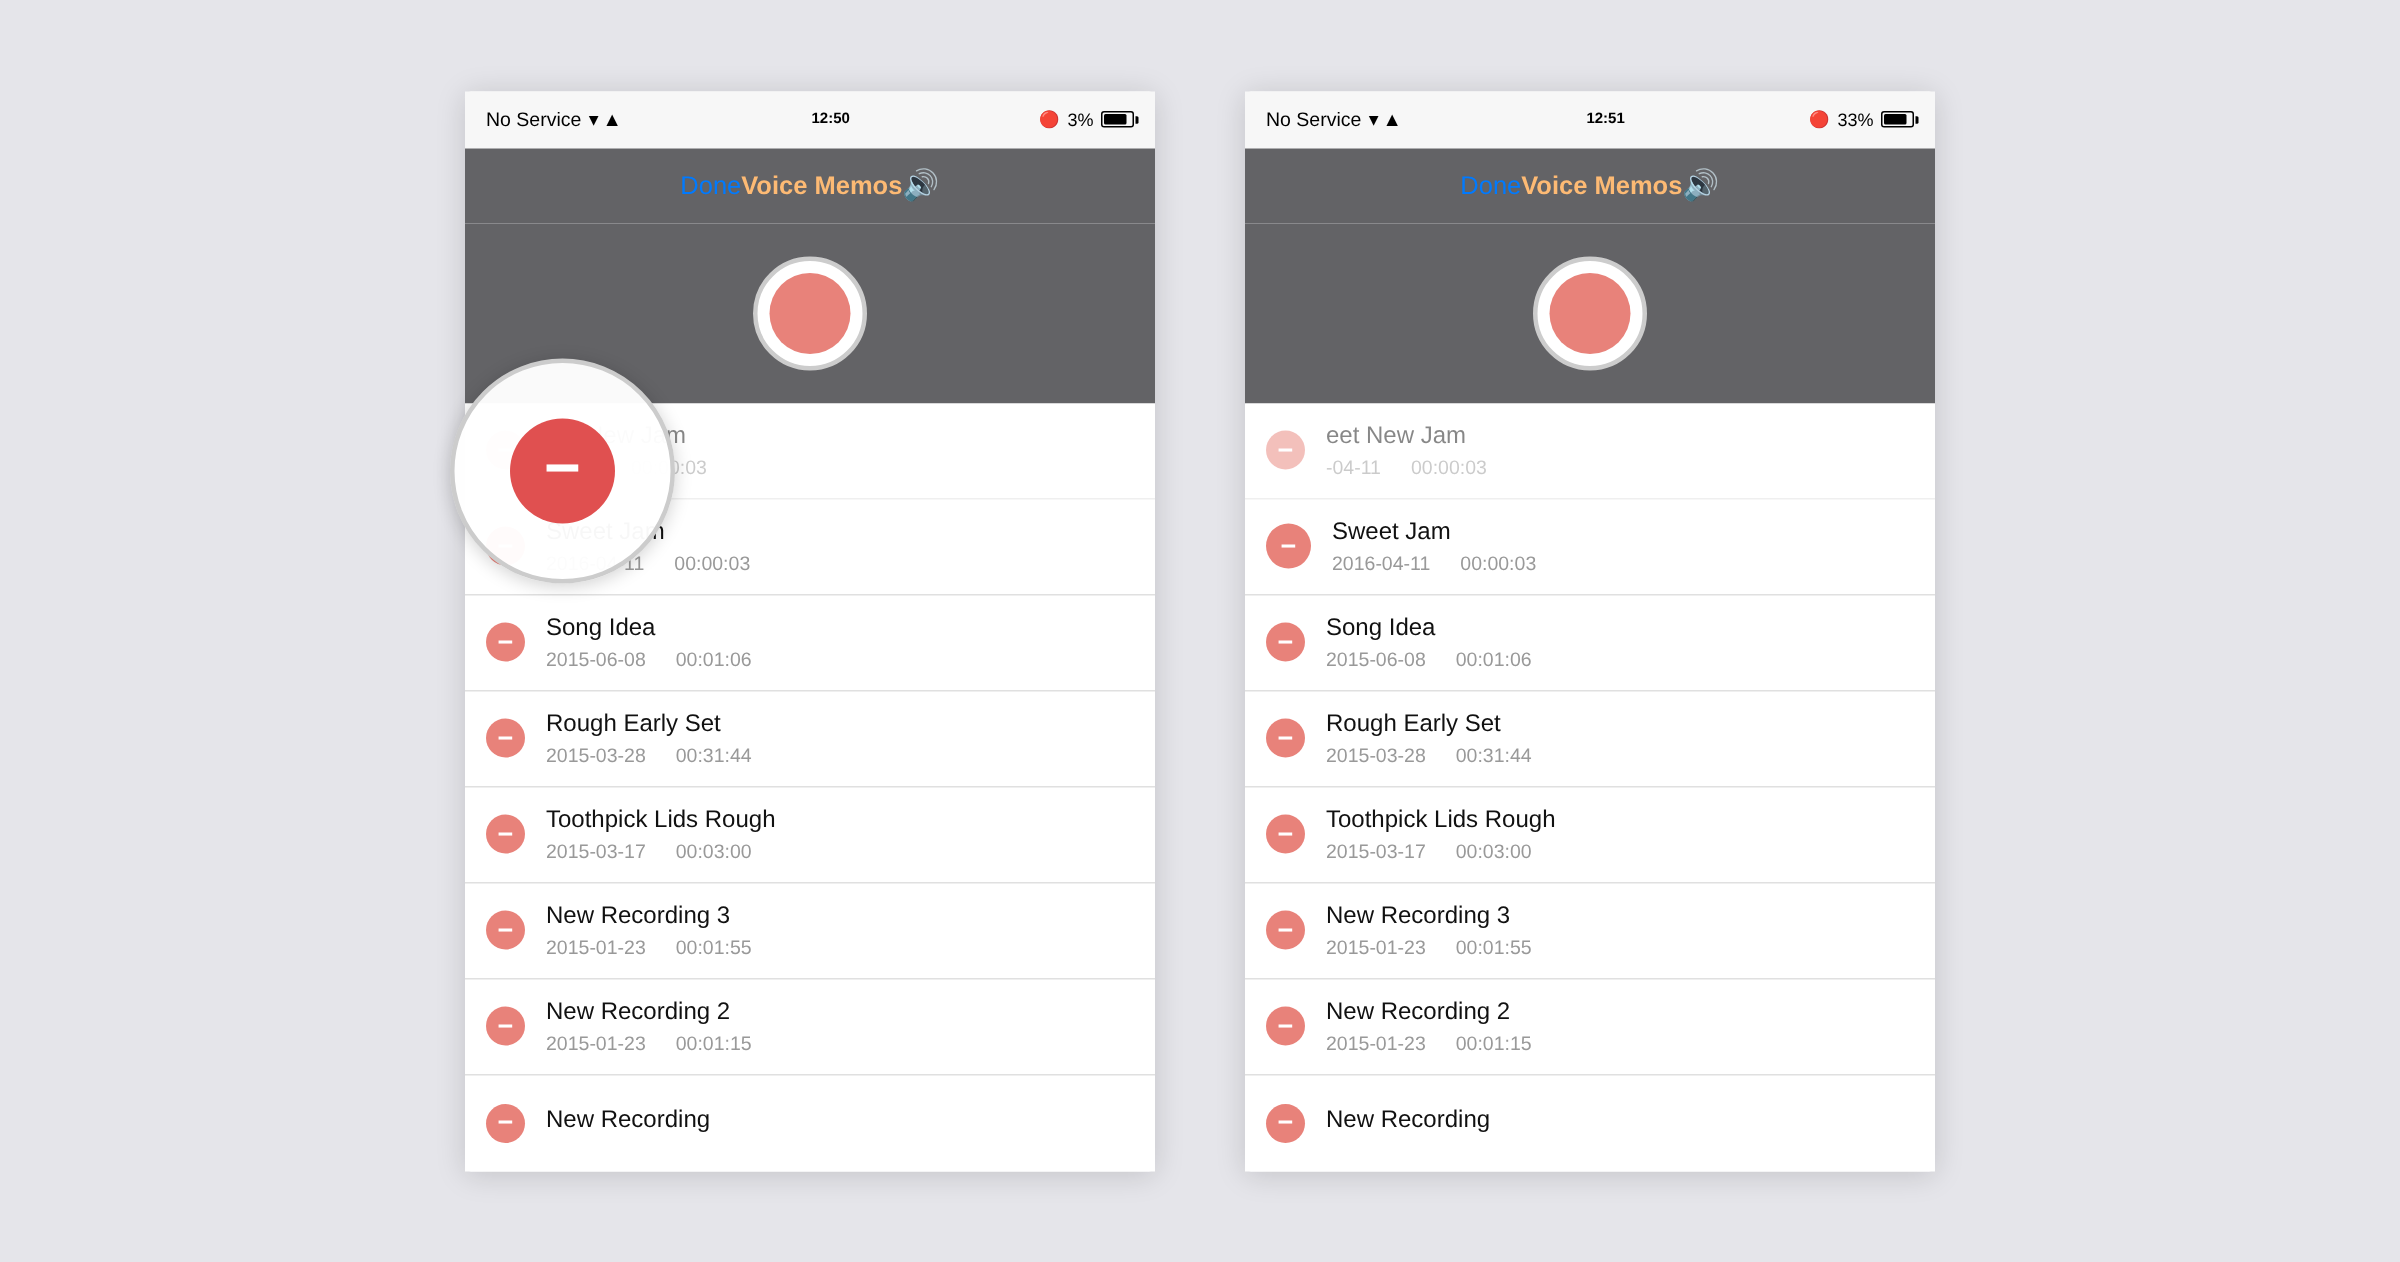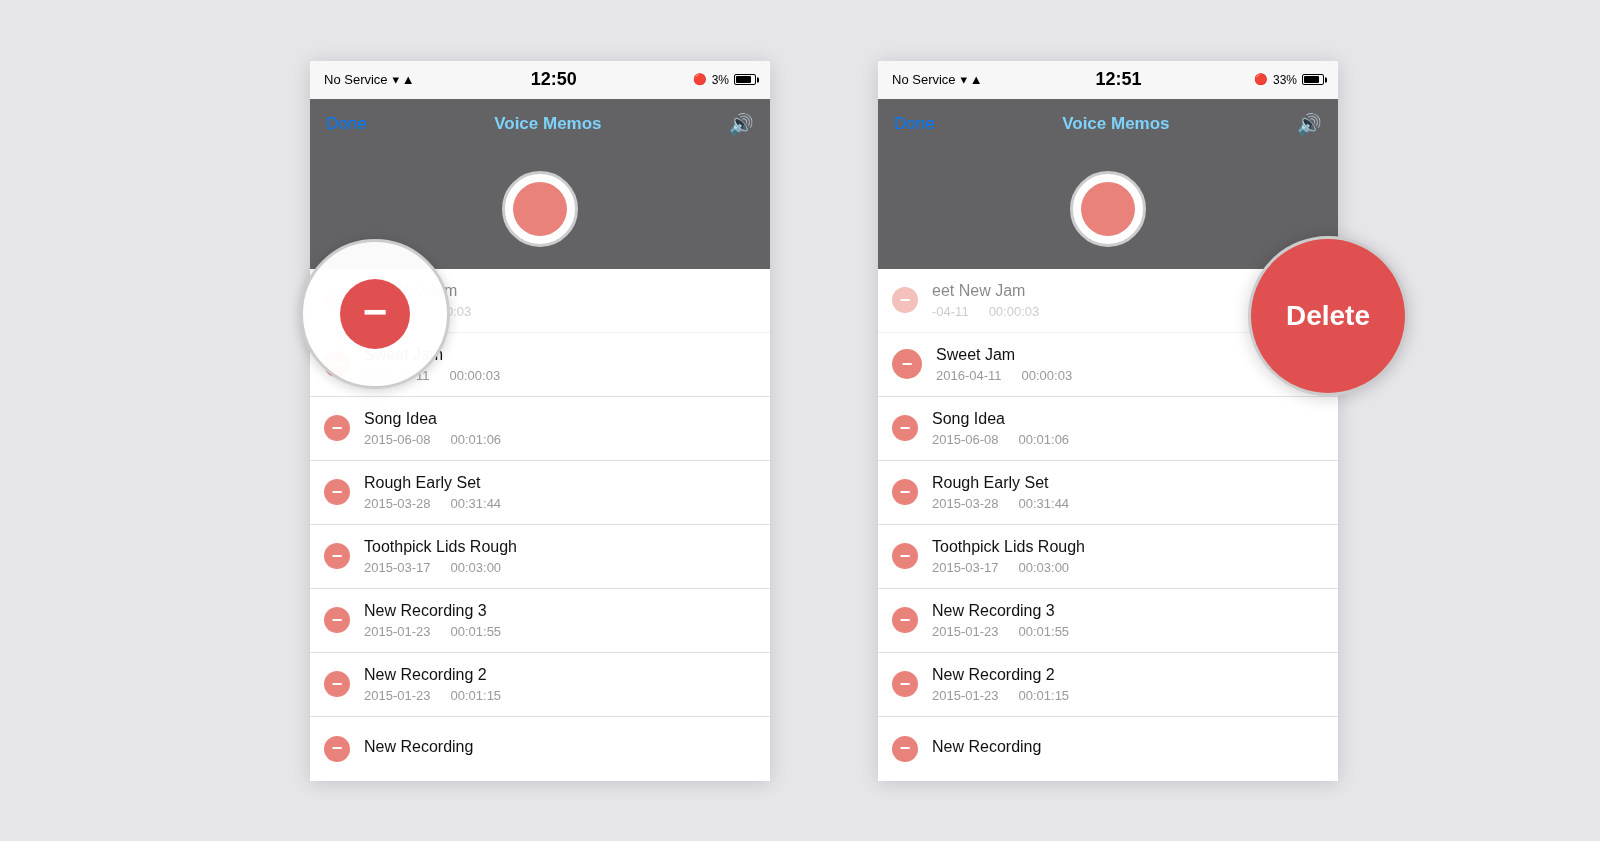--- a/index.html
+++ b/index.html
@@ -19,42 +19,41 @@
       align-items: flex-start;
       position: relative;
     }
     .phone-screen {
       width: 460px;
       background: #fff;
       border-radius: 4px;
       overflow: hidden;
       box-shadow: 0 2px 20px rgba(0,0,0,0.15);
       position: relative;
-      margin-left: 48px;
     }
     
     .status-bar {
       height: 38px;
       background: #f7f7f7;
       display: flex;
       align-items: center;
       justify-content: space-between;
       padding: 0 14px;
       font-size: 13px;
       font-weight: 500;
       color: #000;
     }
     .status-left {
       display: flex;
       align-items: center;
       gap: 5px;
     }
     .status-center {
       font-weight: 600;
-      font-size: 18px;
+      font-size: 10px;
     }
     .status-right {
       display: flex;
       align-items: center;
       gap: 5px;
       font-size: 12px;
     }
     .battery-bar {
       width: 22px;
       height: 11px;
@@ -91,31 +90,31 @@
       width: 73%;
       background: #000;
       border-radius: 1px;
     }
     
     .nav-bar {
       background: #636366;
       height: 50px;
       display: flex;
       align-items: center;
-      justify-content: space-between;
+      justify-content: center;
       padding: 0 16px;
     }
     .nav-done {
       color: #007aff;
       font-size: 17px;
       font-weight: 400;
       cursor: pointer;
     }
     .nav-title {
-      color: #7dd3fc;
+      color: #fdba74;
       font-size: 17px;
       font-weight: 600;
     }
     .nav-speaker {
       color: #007aff;
       font-size: 20px;
     }
     
     .record-area {
       background: #636366;
@@ -491,18 +490,15 @@
       <div class="memo-item" style="border-bottom:none;">
         <div class="minus-btn">
           <span class="minus-icon">−</span>
         </div>
         <div class="memo-info">
           <div class="memo-name">New Recording</div>
         </div>
       </div>
     </div>
 
-    <div class="delete-circle" style="top:175px; right:-70px;">
-      <span class="delete-label">Delete</span>
-    </div>
   </div>
 
 </div>
 
 </body></html>

